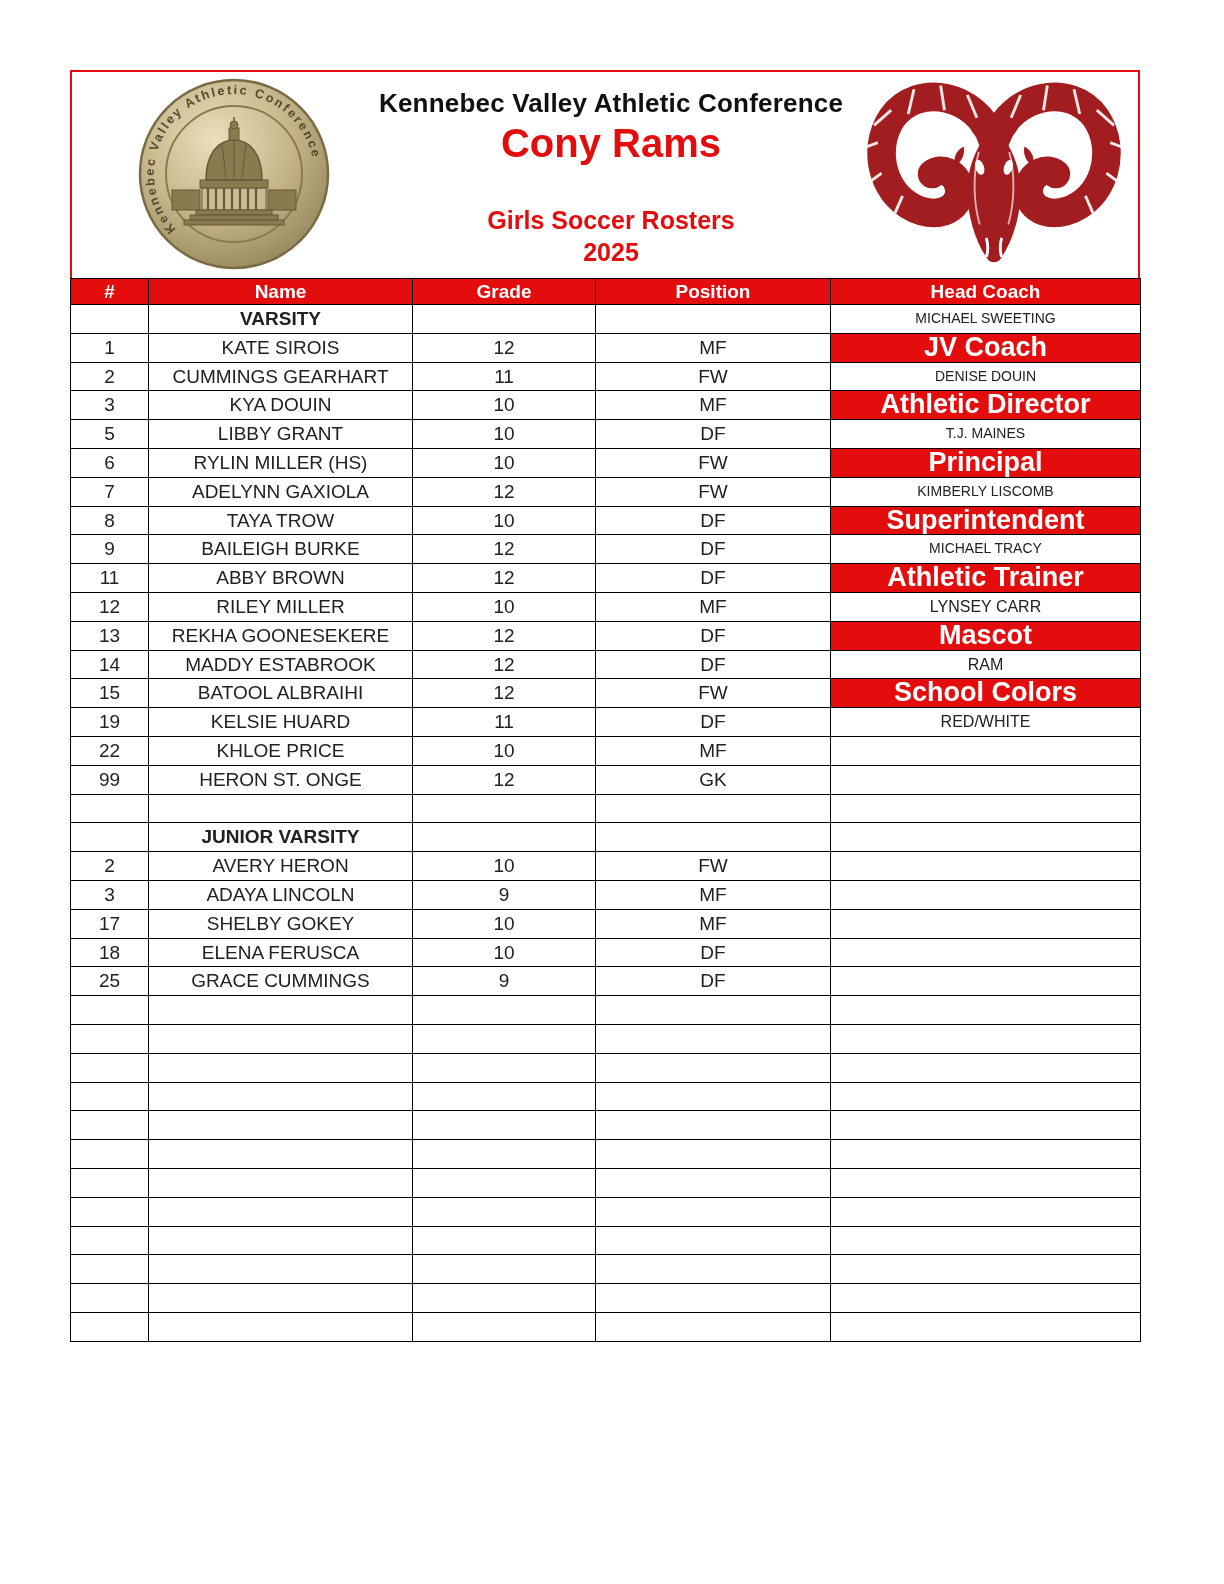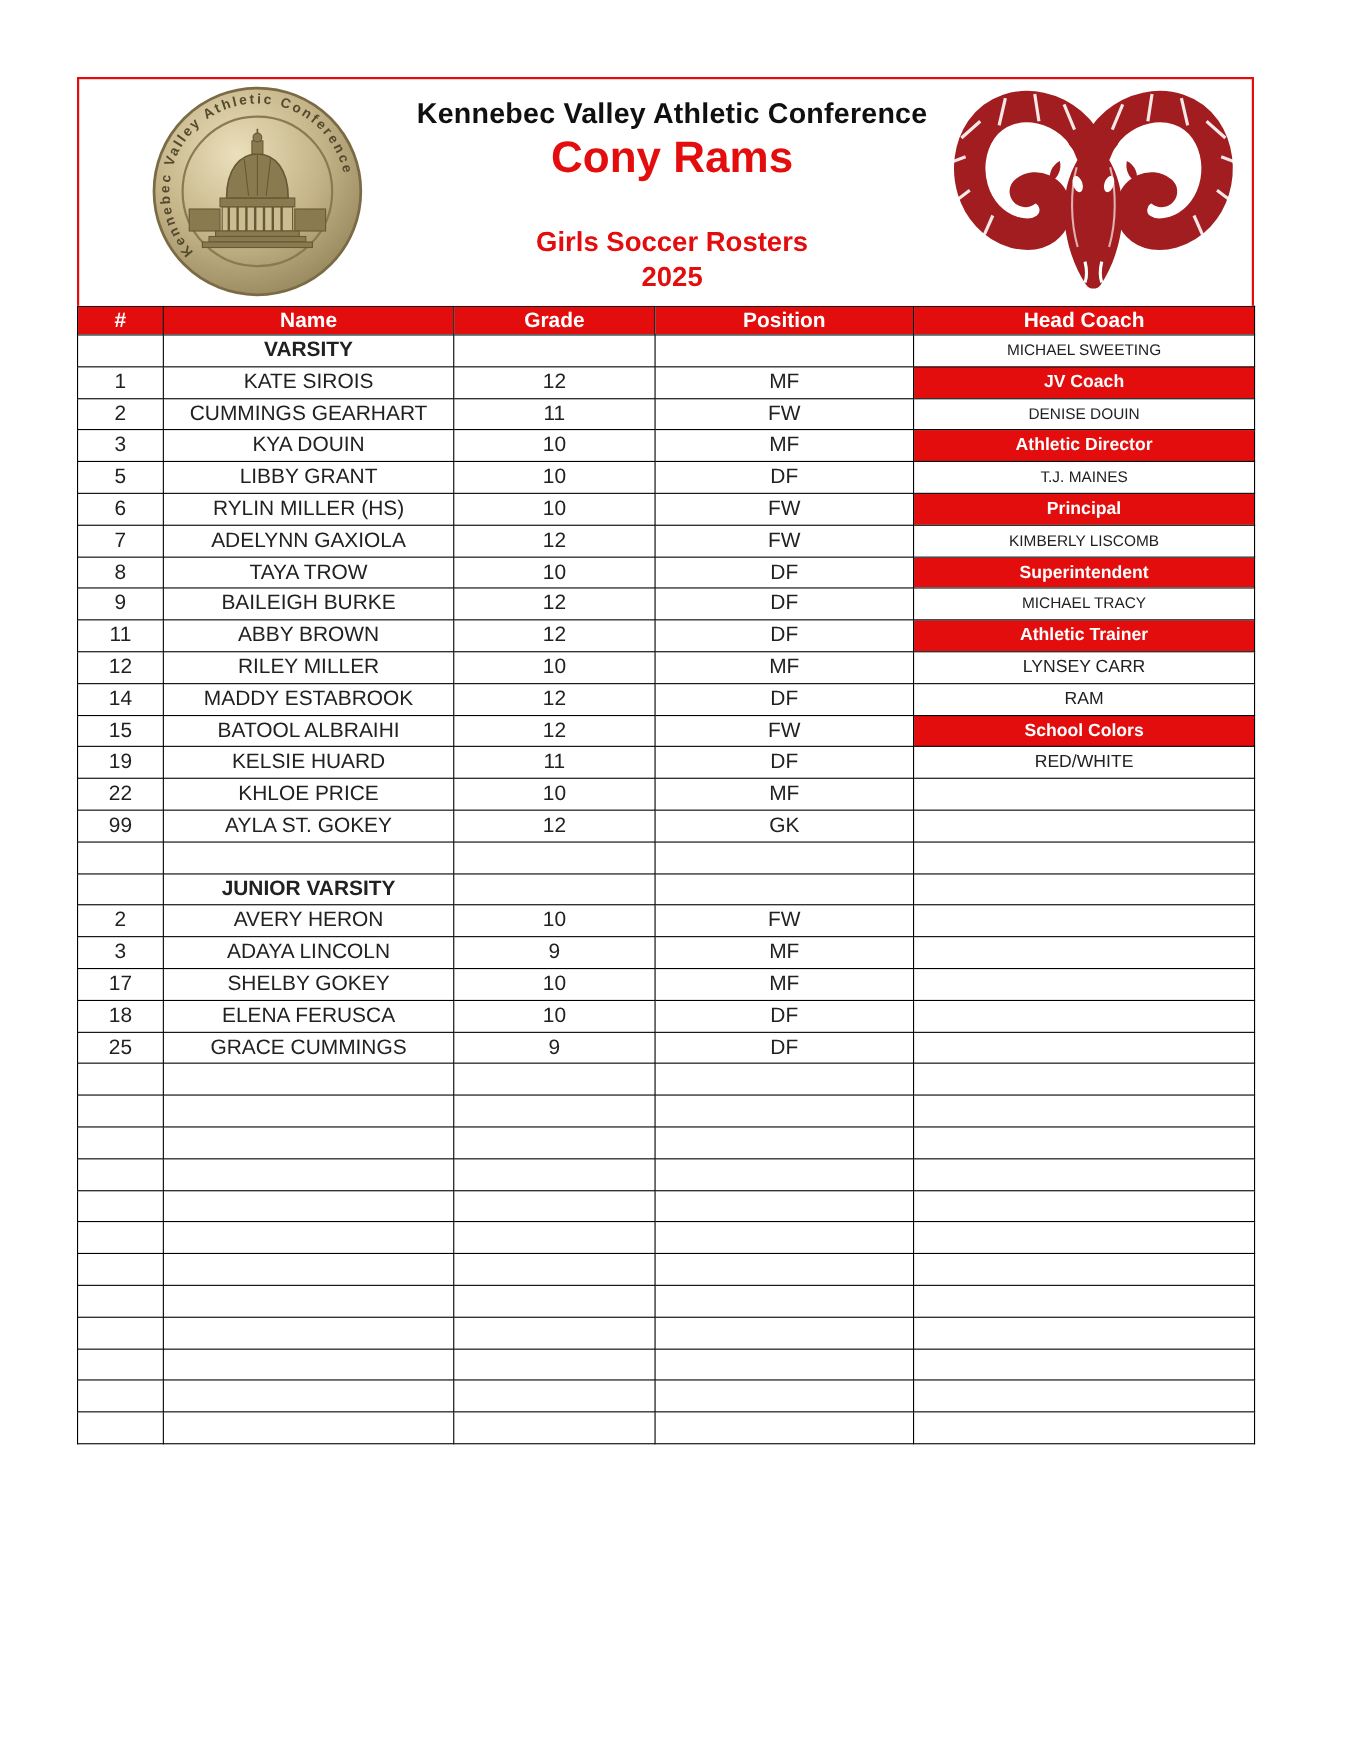--- a/index.html
+++ b/index.html
@@ -23,21 +23,21 @@
   .year{margin-top:3px;font-size:25px;font-weight:700;color:var(--red);}
 
   
   table.roster{border-collapse:collapse;width:1070px;table-layout:fixed;}
   table.roster th, table.roster td{border:1px solid #000;padding:0;text-align:center;overflow:hidden;white-space:nowrap;}
   table.roster thead th{background:var(--red);color:#fff;font-weight:700;font-size:19px;height:25px;}
   table.roster tbody td{height:27.8px;line-height:27.8px;font-size:19px;color:#212121;}
   td.c-grade{border-right:none;}
   td.c-pos{border-left:none;}
   td.sec{font-weight:700;color:#000;}
-  td.c-coach.band{background:var(--red);color:#fff;font-weight:700;font-size:16px;}
+  td.c-coach.band{background:var(--red);color:#fff;font-weight:700;font-size:27px;}
   td.c-coach.small{font-size:16px;}
   td.c-coach.text{font-size:14px;}
 </style>
 </head>
 <body>
 
 <div class="page">
   <div class="sheet">
 
     <div class="hdr">
@@ -210,20 +210,27 @@
             <td class="c-coach band">Athletic Trainer</td>
           </tr>
           <tr>
             <td class="c-num">12</td>
             <td class="c-name">RILEY MILLER</td>
             <td class="c-grade">10</td>
             <td class="c-pos">MF</td>
             <td class="c-coach small">LYNSEY CARR</td>
           </tr>
           <tr>
+            <td class="c-num">13</td>
+            <td class="c-name">REKHA GOONESEKERE</td>
+            <td class="c-grade">12</td>
+            <td class="c-pos">DF</td>
+            <td class="c-coach band">Mascot</td>
+          </tr>
+          <tr>
             <td class="c-num">14</td>
             <td class="c-name">MADDY ESTABROOK</td>
             <td class="c-grade">12</td>
             <td class="c-pos">DF</td>
             <td class="c-coach small">RAM</td>
           </tr>
           <tr>
             <td class="c-num">15</td>
             <td class="c-name">BATOOL ALBRAIHI</td>
             <td class="c-grade">12</td>
@@ -239,21 +246,21 @@
           </tr>
           <tr>
             <td class="c-num">22</td>
             <td class="c-name">KHLOE PRICE</td>
             <td class="c-grade">10</td>
             <td class="c-pos">MF</td>
             <td class="c-coach empty"></td>
           </tr>
           <tr>
             <td class="c-num">99</td>
-            <td class="c-name">AYLA ST. GOKEY</td>
+            <td class="c-name">HERON ST. ONGE</td>
             <td class="c-grade">12</td>
             <td class="c-pos">GK</td>
             <td class="c-coach empty"></td>
           </tr>
           <tr>
             <td class="c-num"></td>
             <td class="c-name"></td>
             <td class="c-grade"></td>
             <td class="c-pos"></td>
             <td class="c-coach empty"></td>

